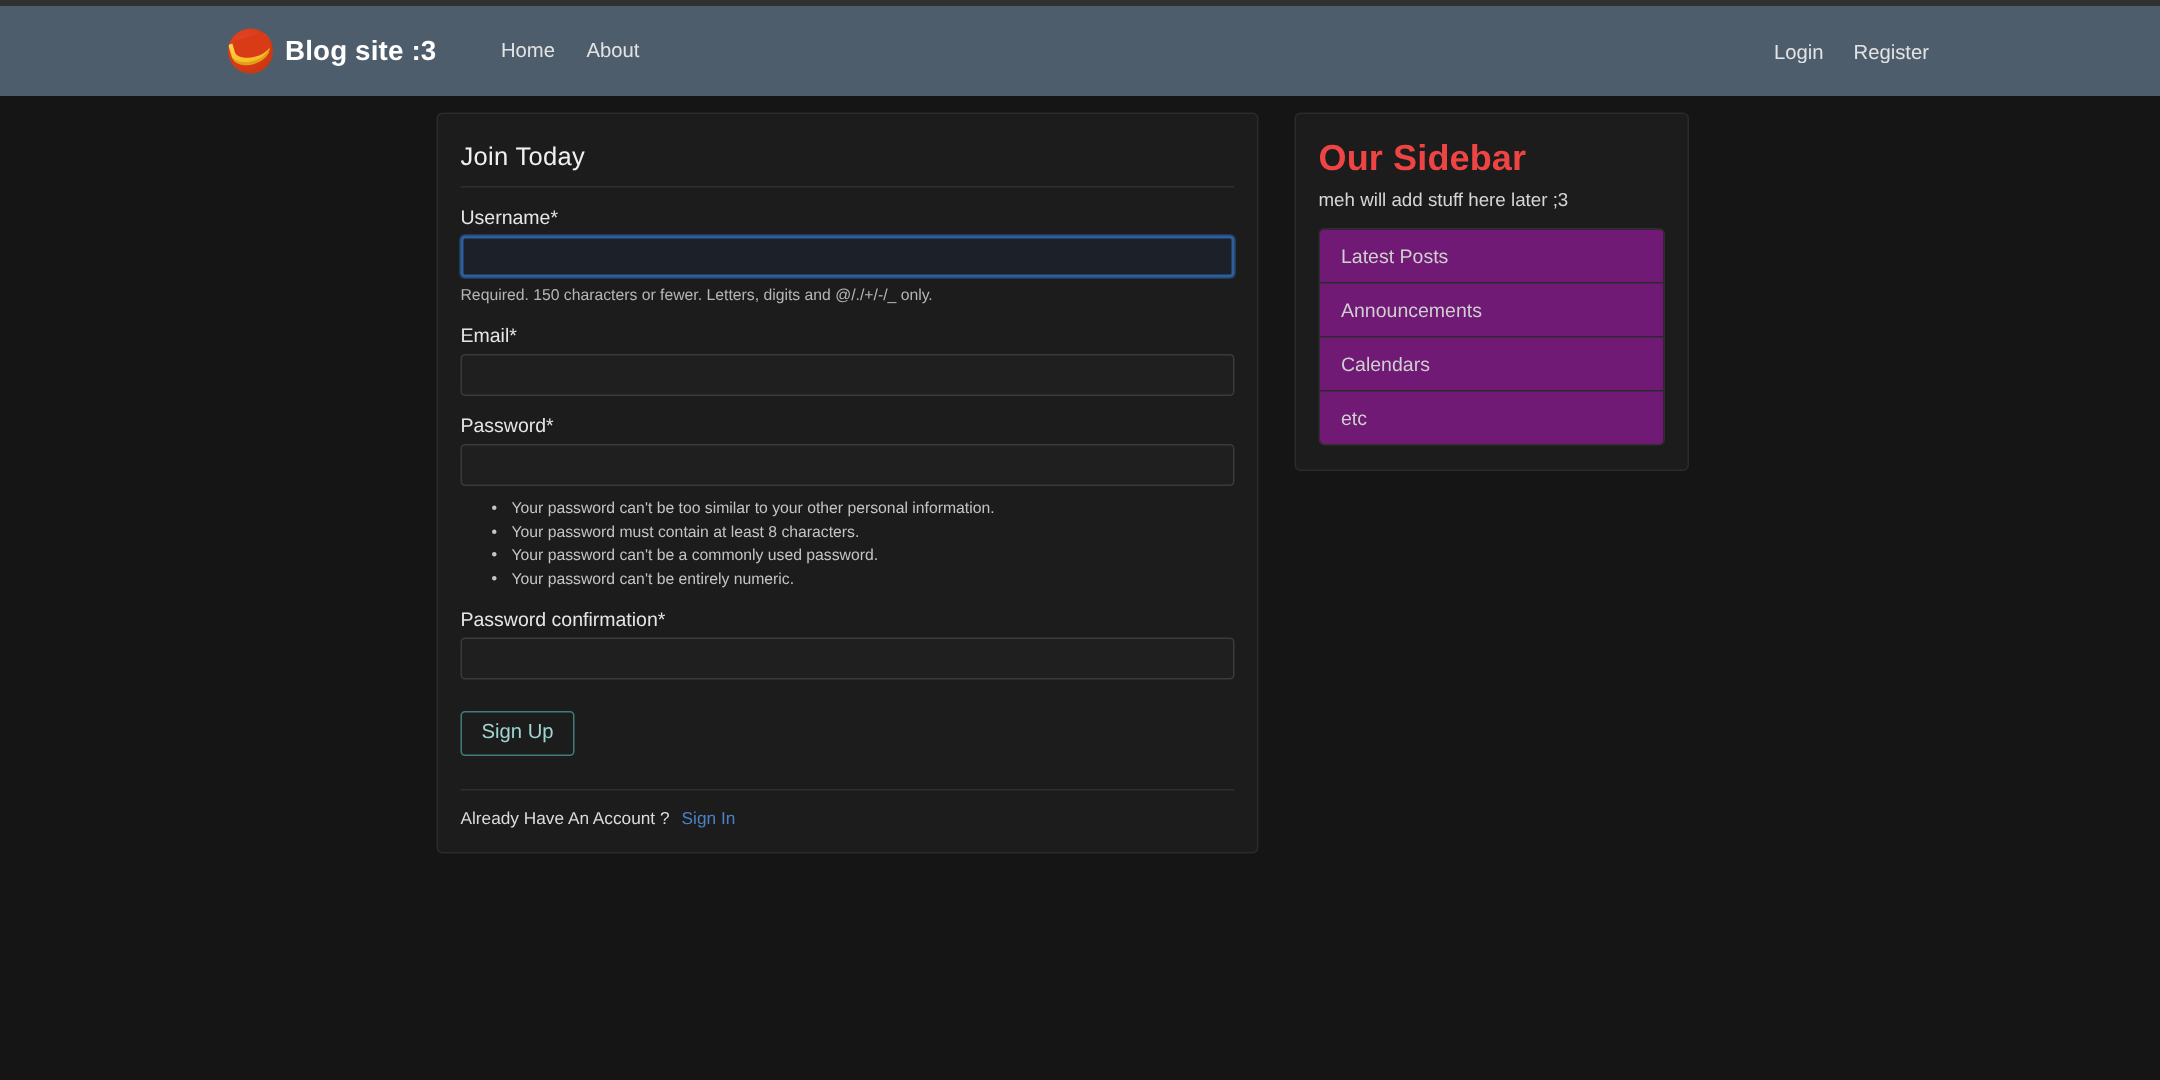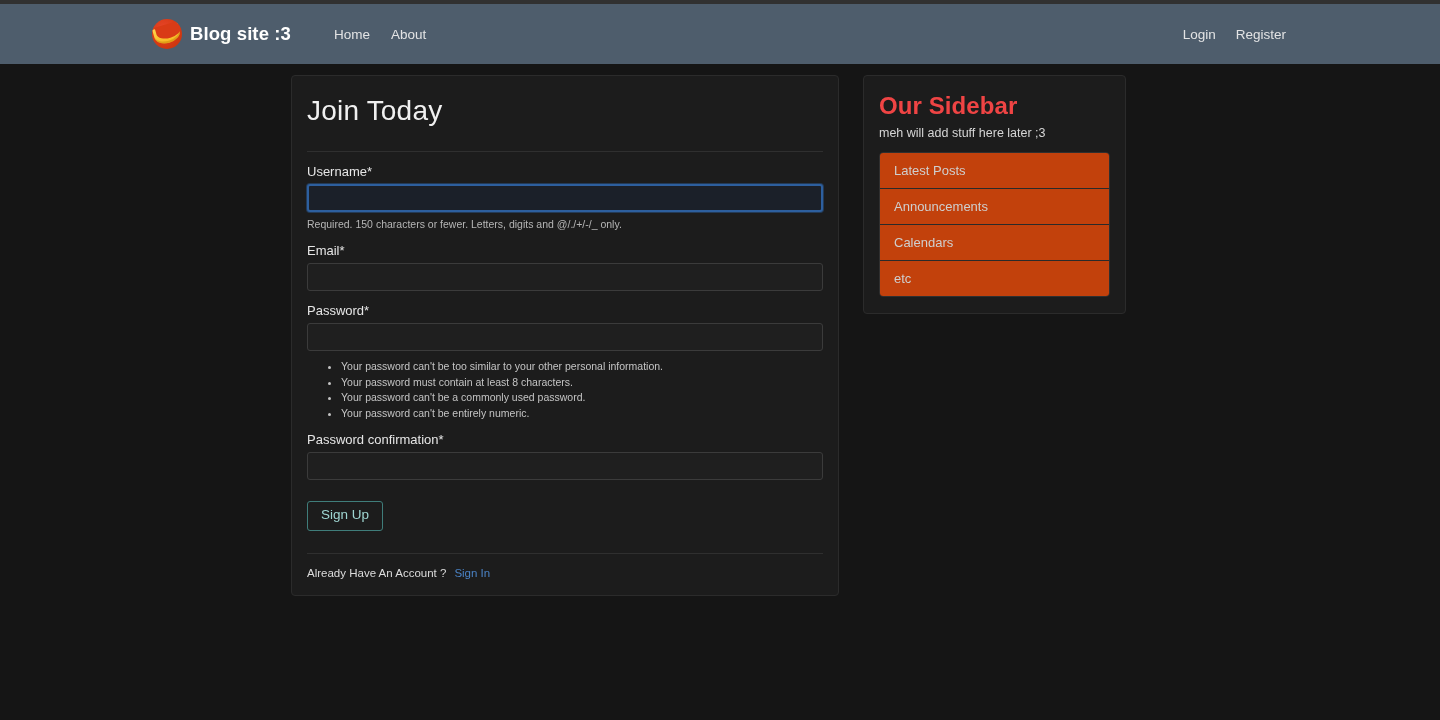--- a/index.html
+++ b/index.html
@@ -125,25 +125,25 @@
   .col-side { width: 263px; }
 
   
   .card {
     background: #1c1c1c;
     border: 1px solid #2b2b2b;
     border-radius: 4px;
     padding: 17px 15px 16px 15px;
   }
   .card-title {
-    font-size: 28px;
+    font-size: 17px;
     font-weight: 400;
     color: #f0f0f0;
     margin: 2px 0 9px 0;
-    padding-bottom: 24px;
+    padding-bottom: 9px;
     border-bottom: 1px solid #2f2f2f;
     letter-spacing: .2px;
   }
 
   
   .field { margin-bottom: 0; }
   .field-label {
     display: block;
     font-size: 13px;
     color: #e6e6e6;
@@ -234,21 +234,21 @@
   .list-group {
     border: 1px solid #2f2f2f;
     border-radius: 4px;
     overflow: hidden;
   }
   .list-item {
     display: block;
     padding: 10px 14px;
     font-size: 13px;
     color: #cfcfcf;
-    background: #c2410c;
+    background: #701a75;
     border-bottom: 1px solid #2a2a2a;
     text-decoration: none;
     cursor: pointer;
   }
   .list-item:last-child { border-bottom: none; }
 </style>
 </head>
 <body>
 
 <div class="top-strip"></div>

